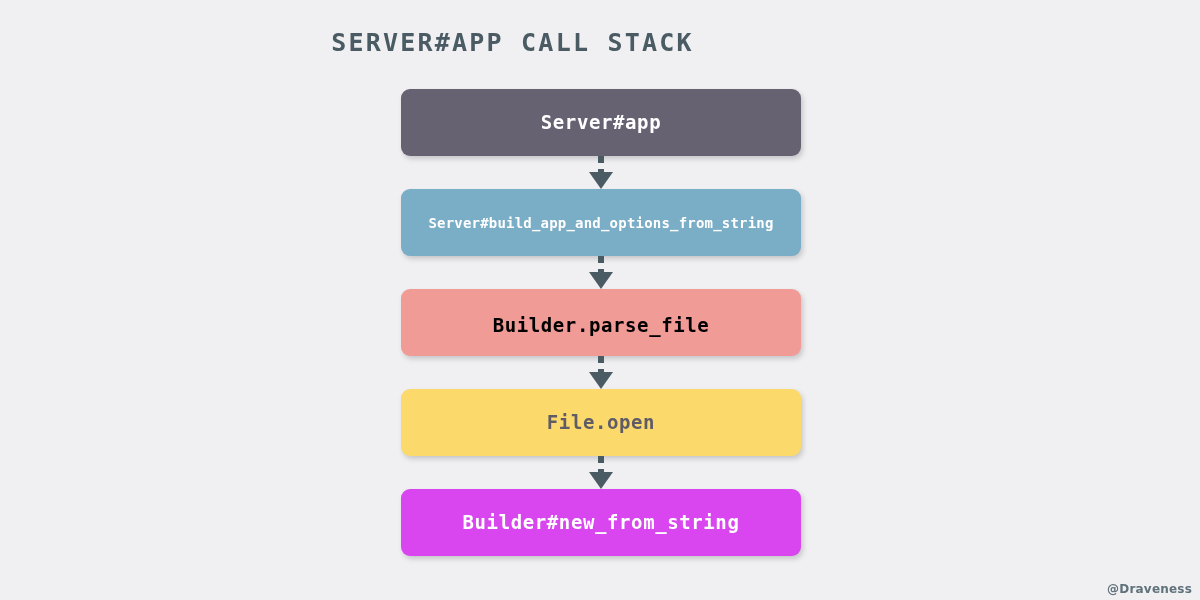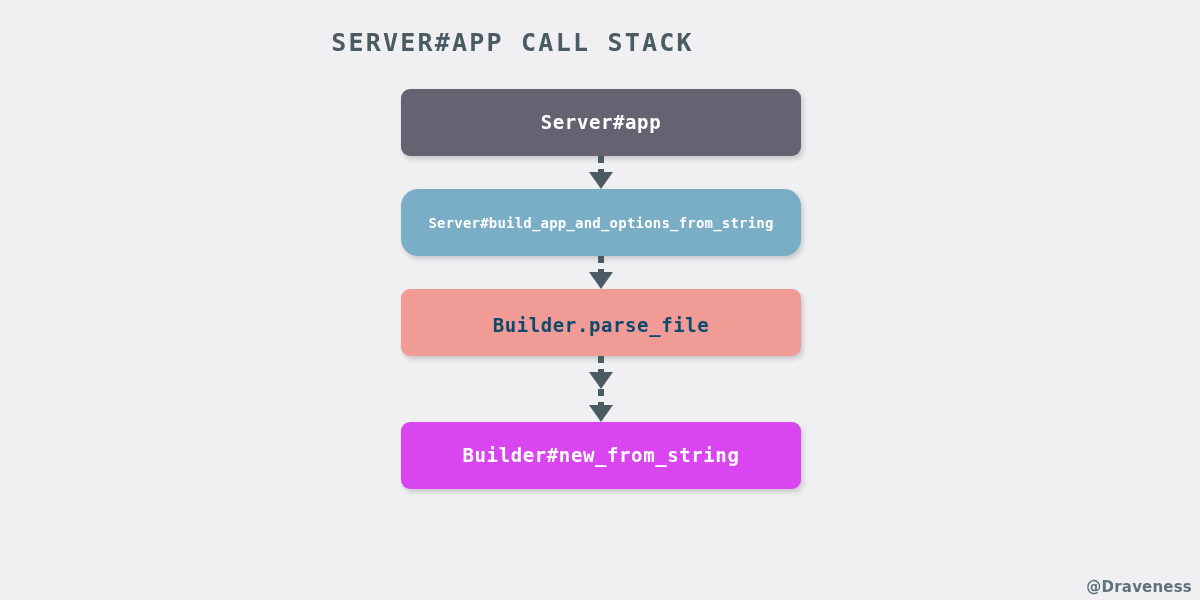--- a/index.html
+++ b/index.html
@@ -88,21 +88,21 @@
     top: 0;
     display: block;
   }
 
   
   .watermark {
     position: absolute;
     right: 8px;
     bottom: 4px;
     font-family: "DejaVu Sans", "Liberation Sans", sans-serif;
-    font-size: 15px;
+    font-size: 12px;
     font-weight: bold;
     color: #5f717b;
     letter-spacing: 0.2px;
     white-space: pre;
   }
 </style>
 </head>
 <body>
 
 <div id="diagram-root">
@@ -117,45 +117,50 @@
   </div>
 
   <div class="connector">
     <svg width="400" height="33" viewBox="0 0 400 33" aria-hidden="true">
       <line class="conn-line" x1="200" y1="0" x2="200" y2="18" stroke-width="6" stroke-dasharray="7 6" stroke="#4a5b64"></line>
       <polygon class="conn-head" points="188,16 212,16 200,33" fill="#4a5b64"></polygon>
     </svg>
   </div>
 
   <div class="node-wrap">
-    <div class="node" style="background: rgb(122, 173, 198); border-radius: 17px;">
+    <div class="node" style="background: rgb(122, 173, 198);">
       <div class="node-label small" style="color: rgb(255, 255, 255);">Server#build_app_and_options_from_string</div>
     </div>
   </div>
 
   <div class="connector">
     <svg width="400" height="33" viewBox="0 0 400 33" aria-hidden="true">
       <line class="conn-line" x1="200" y1="0" x2="200" y2="18" stroke-width="6" stroke-dasharray="7 6" stroke="#4a5b64"></line>
       <polygon class="conn-head" points="188,16 212,16 200,33" fill="#4a5b64"></polygon>
     </svg>
   </div>
 
   <div class="node-wrap">
     <div class="node" style="background: rgb(240, 155, 150);">
-      <div class="node-label" style="color: #0c4a6e; margin-top: 6px;">Builder.parse_file</div>
+      <div class="node-label" style="color: #000000; margin-top: 6px;">Builder.parse_file</div>
     </div>
   </div>
 
   <div class="connector">
     <svg width="400" height="33" viewBox="0 0 400 33" aria-hidden="true">
       <line class="conn-line" x1="200" y1="0" x2="200" y2="18" stroke-width="6" stroke-dasharray="7 6" stroke="#4a5b64"></line>
       <polygon class="conn-head" points="188,16 212,16 200,33" fill="#4a5b64"></polygon>
     </svg>
   </div>
 
+  <div class="node-wrap">
+    <div class="node" style="background: rgb(251, 217, 107);">
+      <div class="node-label" style="color: rgb(95, 92, 104);">File.open</div>
+    </div>
+  </div>
 
   <div class="connector">
     <svg width="400" height="33" viewBox="0 0 400 33" aria-hidden="true">
       <line class="conn-line" x1="200" y1="0" x2="200" y2="18" stroke-width="6" stroke-dasharray="7 6" stroke="#4a5b64"></line>
       <polygon class="conn-head" points="188,16 212,16 200,33" fill="#4a5b64"></polygon>
     </svg>
   </div>
 
   <div class="node-wrap">
     <div class="node" style="background: #d946ef;">

